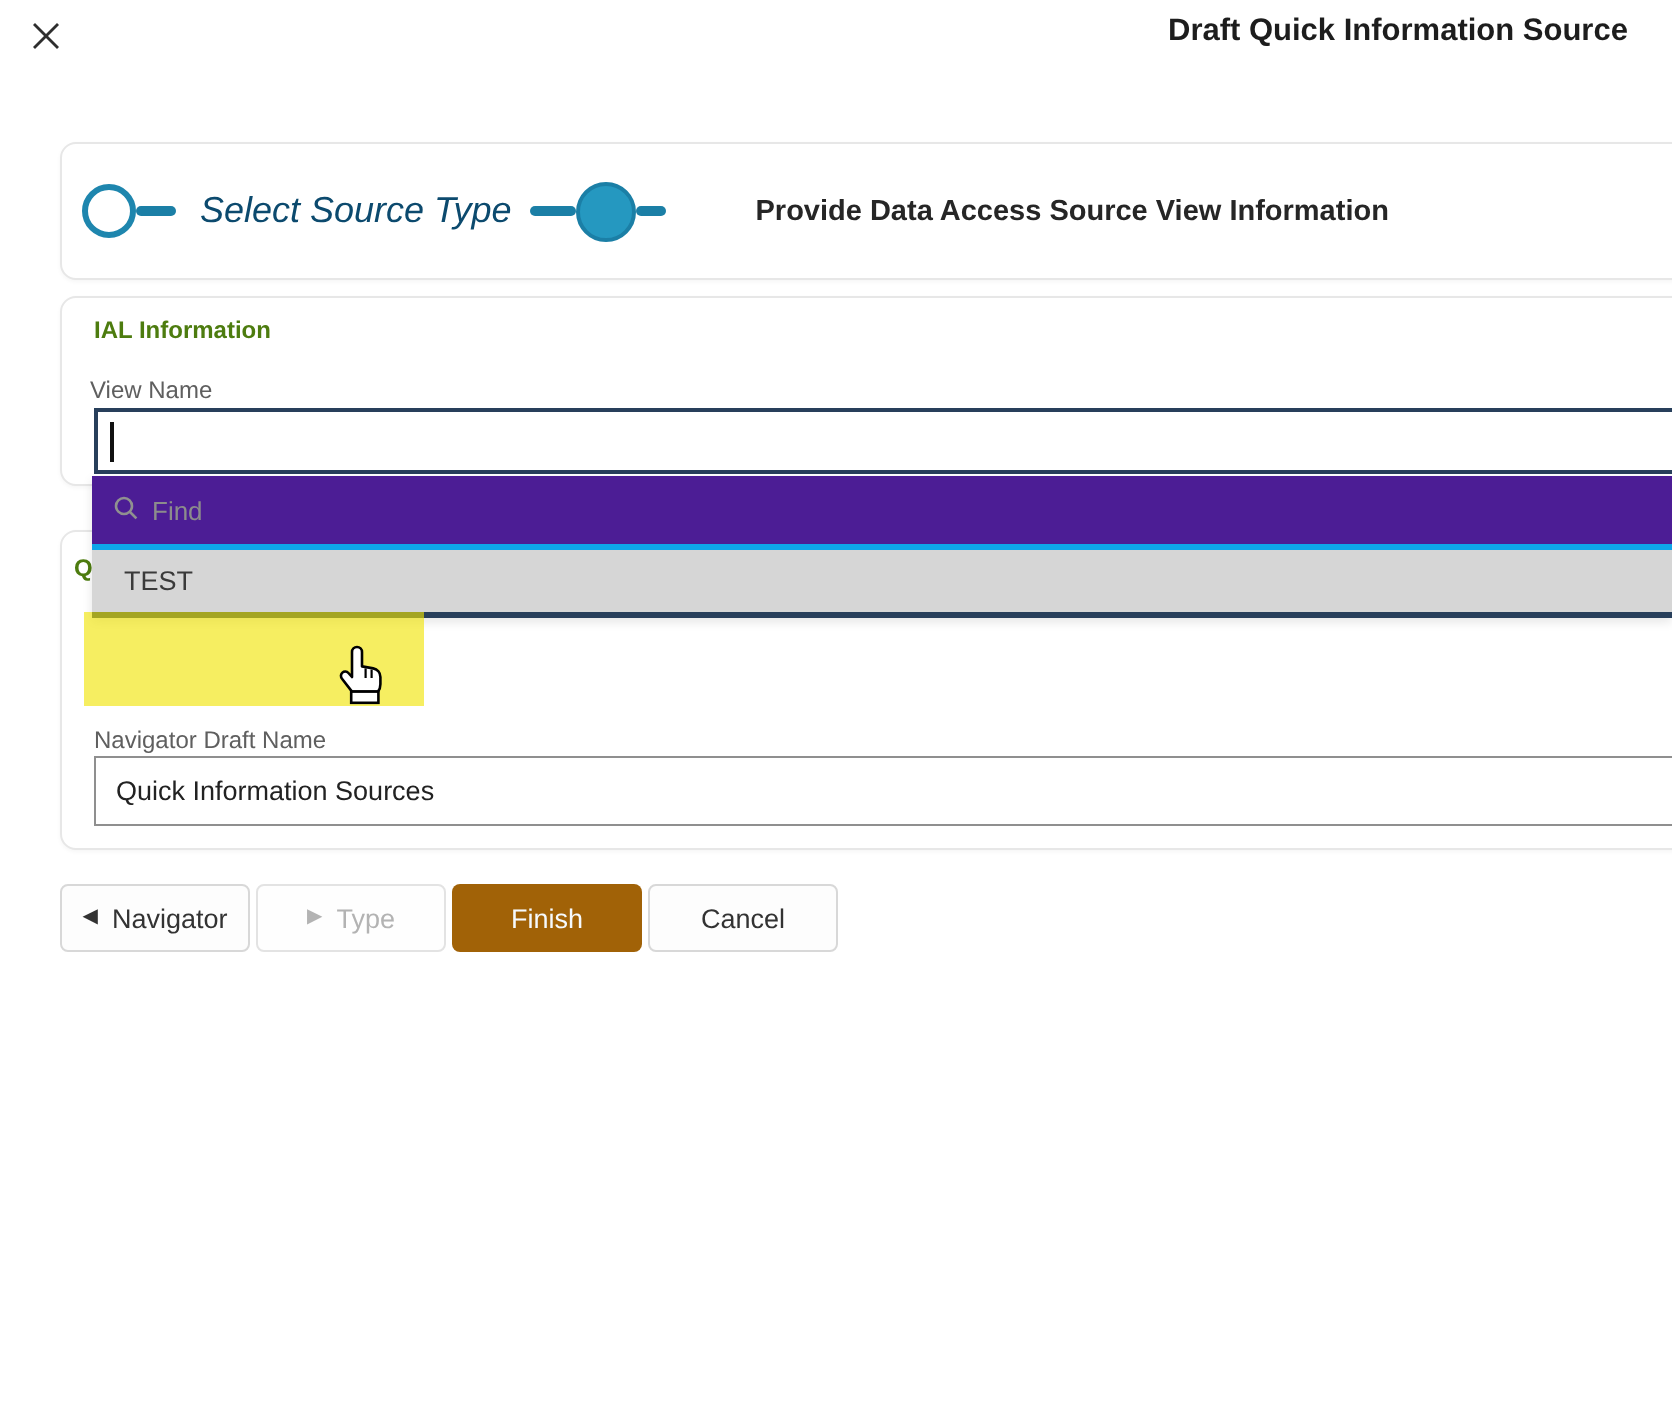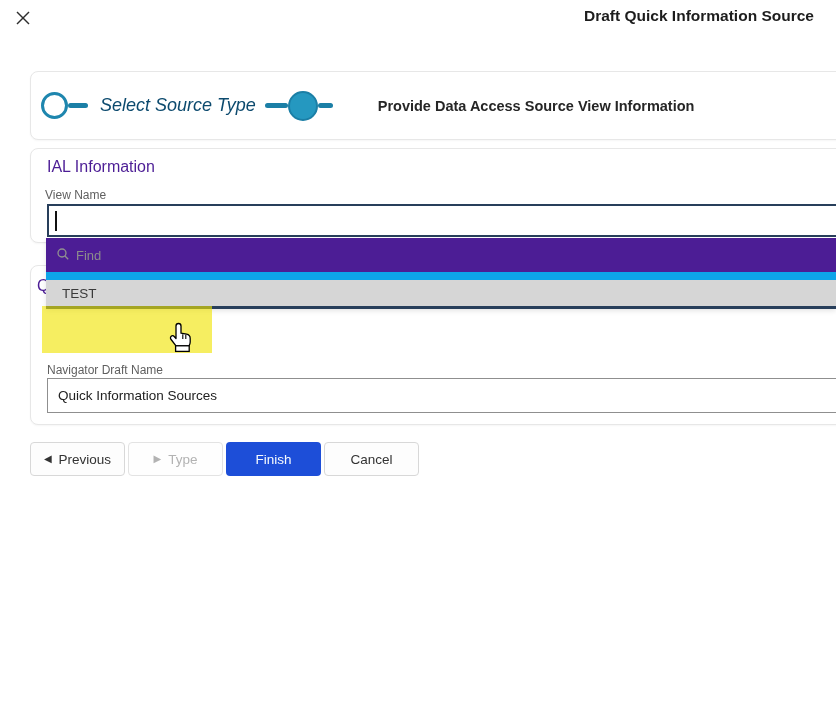--- a/index.html
+++ b/index.html
@@ -23,21 +23,21 @@
   
   .stepper { display:flex; align-items:center; height:100%; padding-left:10px; }
   .step-circle { width:27px; height:27px; border-radius:50%; flex:0 0 auto; }
   .step-circle.outlined { background:#fff; border:3px solid #1e86ae; }
   .step-circle.filled { width:30px; height:30px; background:#2598c0; border:2px solid #1b7fa6; }
   .step-stub { height:5px; background:#1b7fa6; border-radius:3px; flex:0 0 auto; }
   .stub-sm { width:20px; } .stub-md { width:23px; } .stub-xs { width:15px; }
   .step-label-1 { font-size:18px; font-style:italic; color:#0c4a6e; margin:0 9px 0 12px; }
   .step-label-2 { font-size:14.5px; font-weight:bold; color:#262626; margin-left:9px;padding-left:36px; }
 
-  .section-heading { font-size:16px; font-weight:normal; color:#4c1d95; }
+  .section-heading { font-size:12px; font-weight:bold; color:#4d7c0f; }
   .field-label { font-size:12px; color:#5f5f5f; }
 
   .ial-heading { position:absolute; left:16px; top:9px; }
   .viewname-label { position:absolute; left:14px; top:39px; }
   .viewname-input { position:absolute; left:16px; top:55px; width:800px; height:33px;
     border:2px solid #283f5b; background:#fff; display:flex; align-items:center;
     padding-left:6px; }
   .caret { width:1.5px; height:20px; background:#111; animation:blink 1.1s steps(1) infinite; }
   @keyframes blink { 50% { opacity:0; } }
 
@@ -48,36 +48,36 @@
     padding-left:10px; font-family:"Liberation Sans", sans-serif; }
 
   
   .dropdown { position:absolute; left:46px; top:238px; width:790px; z-index:5;
     box-shadow:0 2px 5px rgba(0,0,0,0.10); }
   .dd-find { height:34px; background:#4c1d95; display:flex; align-items:center;
     padding-left:10px; color:#8c8c8c; font-size:13px; gap:6px; }
   .dd-option { background:#fff; height:39px; display:flex; align-items:center;
     padding-left:16px; font-size:13.5px; color:#3a3a3a; cursor:pointer; }
   .dd-option.focused { background:#d6d6d6; height:37px;
-    border-top:8px solid #0ea5e9; border-bottom:3px solid #283f5b; }
+    border-top:3px solid #0ea5e9; border-bottom:3px solid #283f5b; }
 
   
   .yellow-highlight { position:absolute; left:42px; top:306px; width:170px; height:47px;
     background:#f0e400; opacity:0.62; z-index:6; pointer-events:none; }
   .cursor-hand { position:absolute; left:167px; top:320px; z-index:7; pointer-events:none; }
 
   
   .button-row { position:absolute; left:30px; top:442px; display:flex; gap:3px; z-index:2; }
   .btn { width:95px; height:34px; border-radius:4px; font-size:13.5px;
     font-family:"Liberation Sans", sans-serif; display:flex; align-items:center;
     justify-content:center; gap:7px; cursor:pointer; }
   .btn .tri { font-size:10px; line-height:1; }
   .btn-secondary { background:#fdfdfd; border:1px solid #d8d8d8; color:#333; }
   .btn-disabled { background:#fefefe; border:1px solid #e3e3e3; color:#b3b3b3; cursor:default; }
-  .btn-primary-disabled { background:#1d4ed8; border:none; color:#f6fafd; cursor:default; }
+  .btn-primary-disabled { background:#a16207; border:none; color:#f6fafd; cursor:default; }
 </style>
 </head>
 <body>
 
 <div class="close-btn">
   <svg width="20" height="20" viewBox="0 0 20 20">
     <line x1="4" y1="4" x2="16" y2="16" stroke="#2e2e2e" stroke-width="1.4"></line>
     <line x1="16" y1="4" x2="4" y2="16" stroke="#2e2e2e" stroke-width="1.4"></line>
   </svg>
 </div>
@@ -128,21 +128,21 @@
     <path d="M9 25.8 L4.1 19.5 c-.9-1-.8-2.4.1-3.2.9-.8 2.2-.7 3 .2 l1.8 2 V6 c0-1.4 1.1-2.5 2.5-2.5 S14 4.6 14 6 v7.2 l5.6 1 c2.1.4 3.6 2.1 3.6 4.3 v3.6 c0 1.4-.4 2.7-1.2 3.7 Z" fill="#fff" stroke="#000" stroke-width="1.3" stroke-linejoin="round"></path>
     <line x1="15.8" y1="14.2" x2="15.8" y2="19" stroke="#000" stroke-width="1.1"></line>
     <line x1="18.8" y1="14.8" x2="18.8" y2="19" stroke="#000" stroke-width="1.1"></line>
     <rect x="8.6" y="25.8" width="13.6" height="5.6" fill="#fff" stroke="#000" stroke-width="1.3"></rect>
   </svg>
 </div>
 
 <div class="button-row">
   <button class="btn btn-secondary">
     <span class="tri">◀</span>
-    <span>Previous</span>
+    <span>Navigator</span>
   </button>
   <button class="btn btn-disabled">
     <span class="tri">▶</span>
     <span>Type</span>
   </button>
   <button class="btn btn-primary-disabled">
     <span>Finish</span>
   </button>
   <button class="btn btn-secondary">
     <span>Cancel</span>

